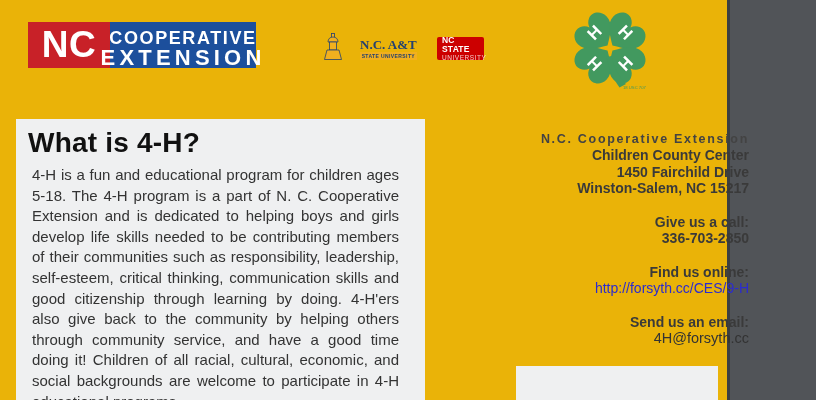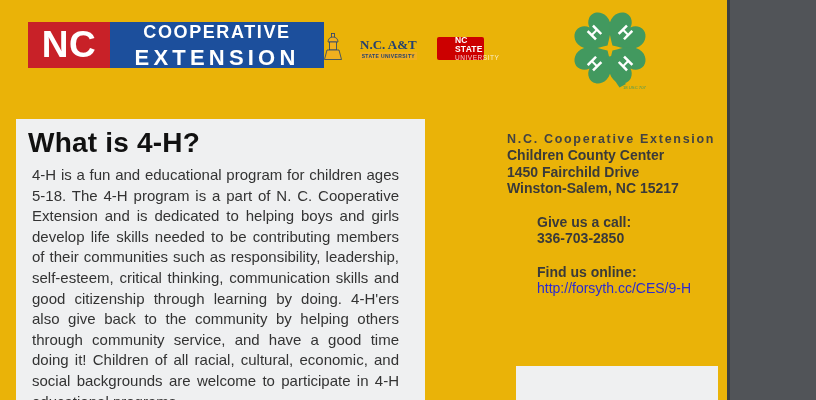--- a/index.html
+++ b/index.html
@@ -5,47 +5,47 @@
   html,body{margin:0;padding:0;}
   body{width:816px;height:400px;background:#ffffff;font-family:"Liberation Sans",sans-serif;overflow:hidden;}
   .page{position:relative;width:816px;height:400px;background:#eab308;overflow:hidden;}
 
   
   .dark-band{position:absolute;left:727px;top:0;width:89px;height:400px;background:#515458;border-left:3px solid #3b3f42;box-sizing:border-box;}
 
   
   .ncce-logo{position:absolute;left:28px;top:22px;height:46px;display:flex;}
   .ncce-red{width:82px;background:#c82128;color:#fff;display:flex;align-items:center;justify-content:center;font-weight:bold;font-size:37px;letter-spacing:0.5px;}
-  .ncce-blue{width:214px;background:#1c4f9c;color:#fff;display:flex;flex-direction:column;align-items:center;justify-content:space-between;font-weight:bold;line-height:20px;}
+  .ncce-blue{width:146px;background:#1c4f9c;color:#fff;display:flex;flex-direction:column;align-items:center;justify-content:flex-end;font-weight:bold;line-height:20px;}
   .ncce-coop{font-size:18px;letter-spacing:1.6px;}
   .ncce-ext{font-size:22px;letter-spacing:4.2px;}
 
   
   .ncat-logo{position:absolute;left:323px;top:33px;display:flex;align-items:center;gap:17px;}
   .ncat-text{display:flex;flex-direction:column;}
   .ncat-name{color:#24416f;font-weight:bold;font-size:13px;font-family:"Liberation Serif",serif;line-height:14px;}
   .ncat-sub{font-size:5px;color:#24416f;background:#f2b01e;text-align:center;padding:1px 1px;letter-spacing:0.4px;font-weight:bold;line-height:6px;}
 
   
-  .ncstate-logo{position:absolute;left:437px;top:37px;width:47px;height:23px;background:#cc0000;border-radius:2px;color:#fff;display:flex;flex-direction:column;justify-content:center;padding-left:18px;box-sizing:border-box;}
+  .ncstate-logo{position:absolute;left:437px;top:37px;width:47px;height:23px;background:#cc0000;border-radius:2px;color:#fff;display:flex;flex-direction:column;justify-content:center;padding-left:5px;box-sizing:border-box;}
   .ncs-1{font-size:8.5px;font-weight:bold;letter-spacing:0.2px;line-height:9px;}
   .ncs-2{font-size:6.5px;color:rgba(255,255,255,0.78);letter-spacing:0.55px;line-height:8px;}
 
   
   .clover{position:absolute;left:568px;top:8px;}
   .clover text.hletter{font-family:"Liberation Sans",sans-serif;font-weight:bold;font-size:17px;fill:#ffffff;text-anchor:middle;}
   .clover text.disc{font-family:"Liberation Sans",sans-serif;font-size:4.2px;fill:#42995f;}
 
   
   .content-box{position:absolute;left:16px;top:119px;width:409px;height:281px;background:#eff0f1;}
   .content-box h1{margin:8px 0 6px 12px;font-size:28px;color:#111111;font-weight:bold;letter-spacing:0.2px;}
   .content-box p{margin:0 26px 0 16px;font-size:15px;line-height:20.6px;color:#333333;text-align:justify;}
 
   
-  .sidebar{position:absolute;left:507px;top:131px;width:242px;text-align:left;color:#3a3a3a;}
+  .sidebar{position:absolute;left:507px;top:131px;width:242px;text-align:right;color:#3a3a3a;}
   .sb-org{font-size:12.5px;letter-spacing:1.7px;color:#434343;font-weight:600;white-space:nowrap;line-height:16px;}
   .sb-b{font-weight:bold;font-size:14px;line-height:16.5px;}
   .sb-group{margin-top:17px;padding-left:30px;}
   .sb-link{display:block;color:#2b2bd0;font-size:14px;line-height:16.5px;text-decoration:none;}
   .sb-email{font-size:14.5px;line-height:16.5px;color:#333333;}
   .bottom-box{position:absolute;left:516px;top:366px;width:202px;height:34px;background:#eff0f1;}
 </style>
 </head>
 <body>
 
@@ -122,17 +122,21 @@
     <div class="sb-group">
       <div class="sb-b">Give us a call:</div>
       <div class="sb-b">336-703-2850</div>
     </div>
 
     <div class="sb-group">
       <div class="sb-b">Find us online:</div>
       <a href="#" class="sb-link">http://forsyth.cc/CES/9-H</a>
     </div>
 
+    <div class="sb-group">
+      <div class="sb-b">Send us an email:</div>
+      <div class="sb-email">4H@forsyth.cc</div>
+    </div>
   </aside>
 
   <div class="bottom-box"></div>
 
 </div>
 
 </body></html>

